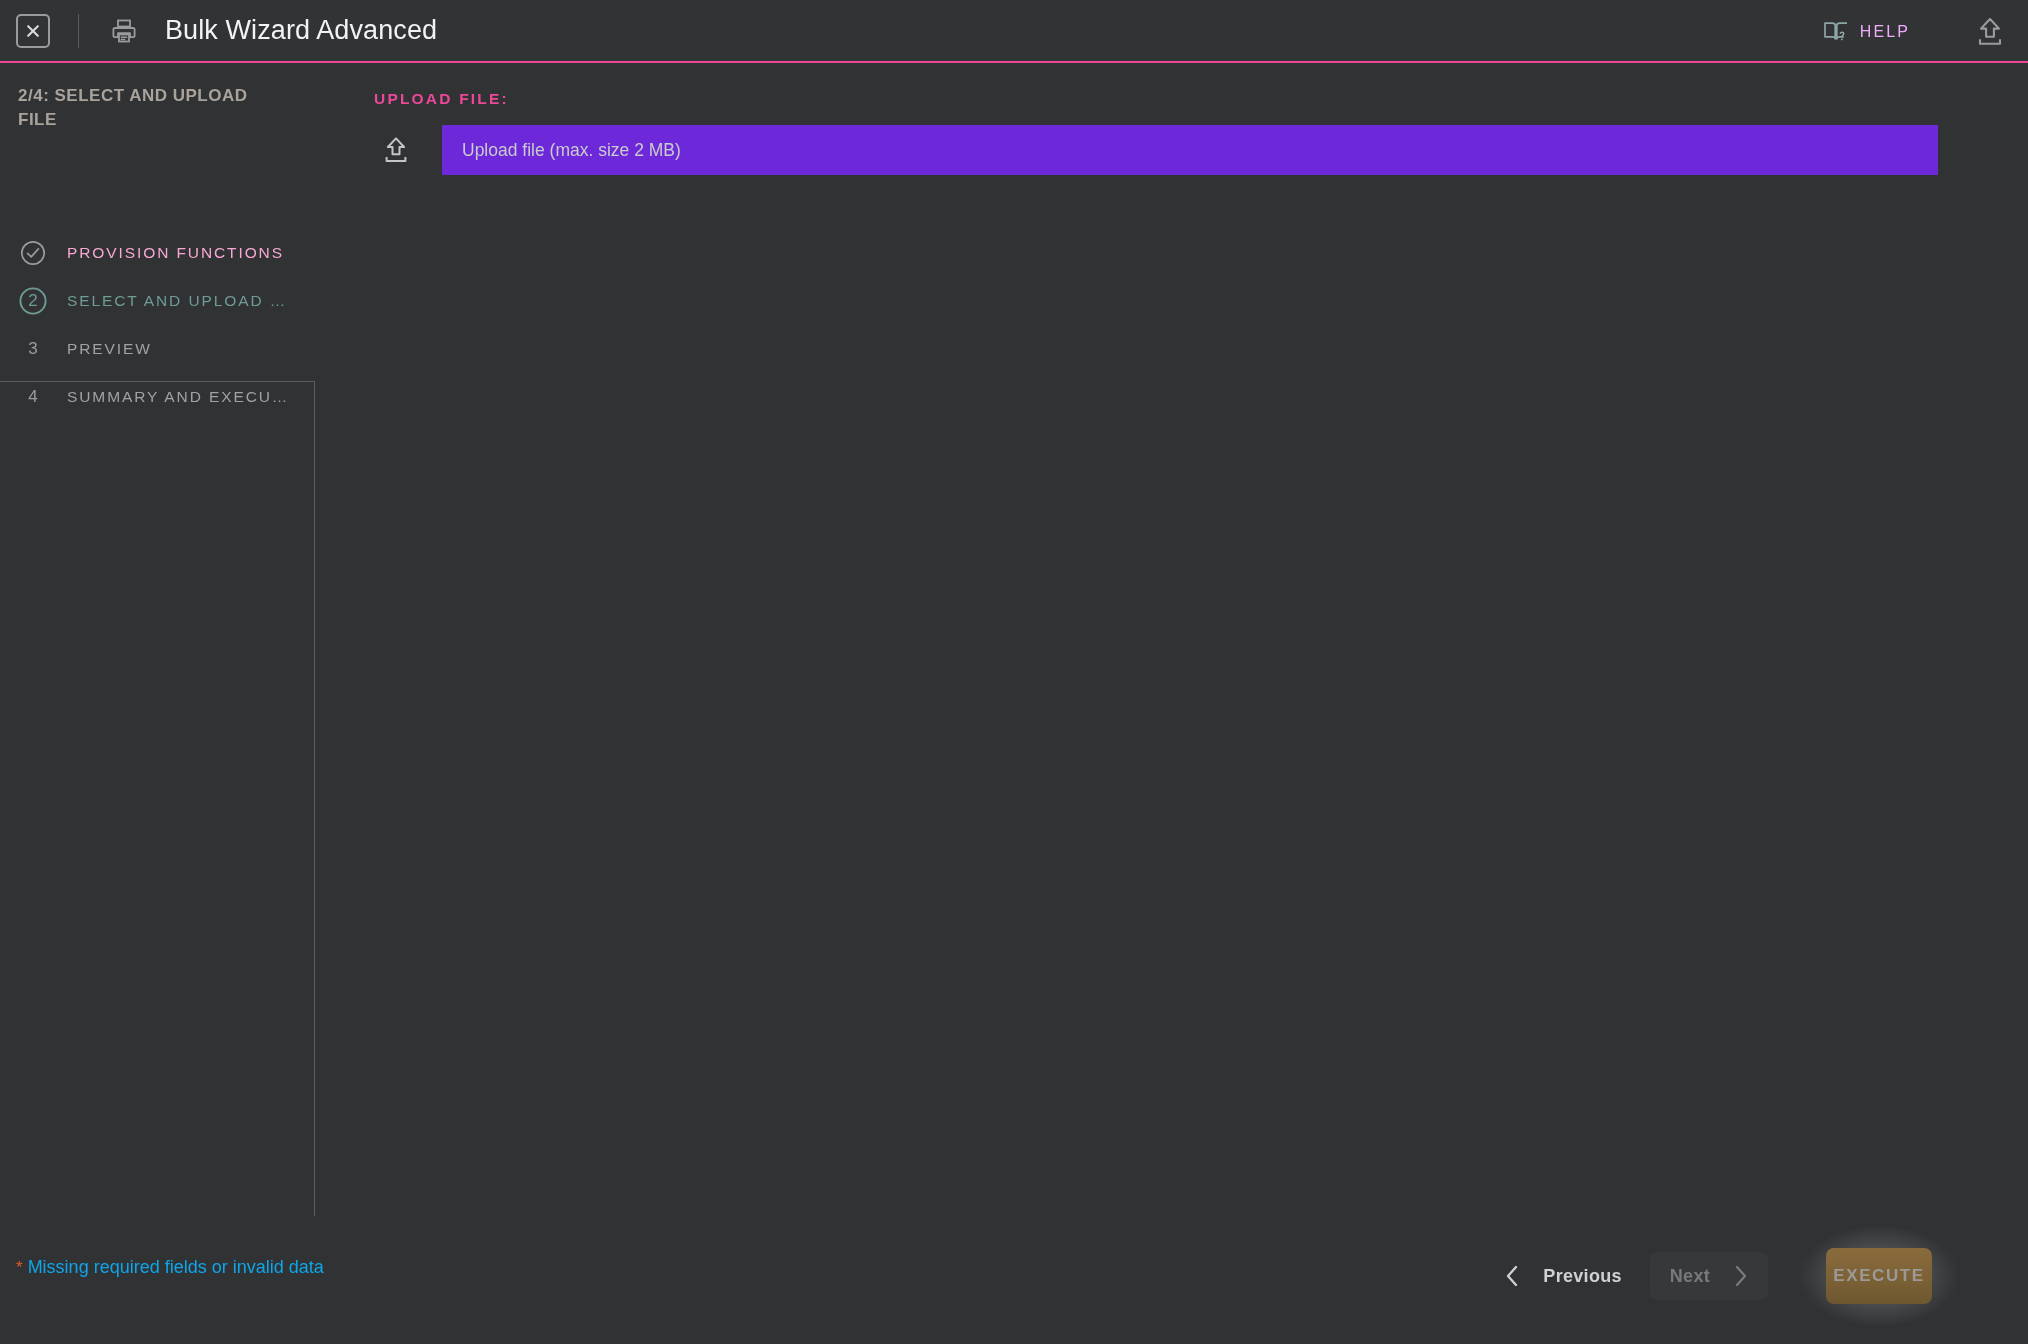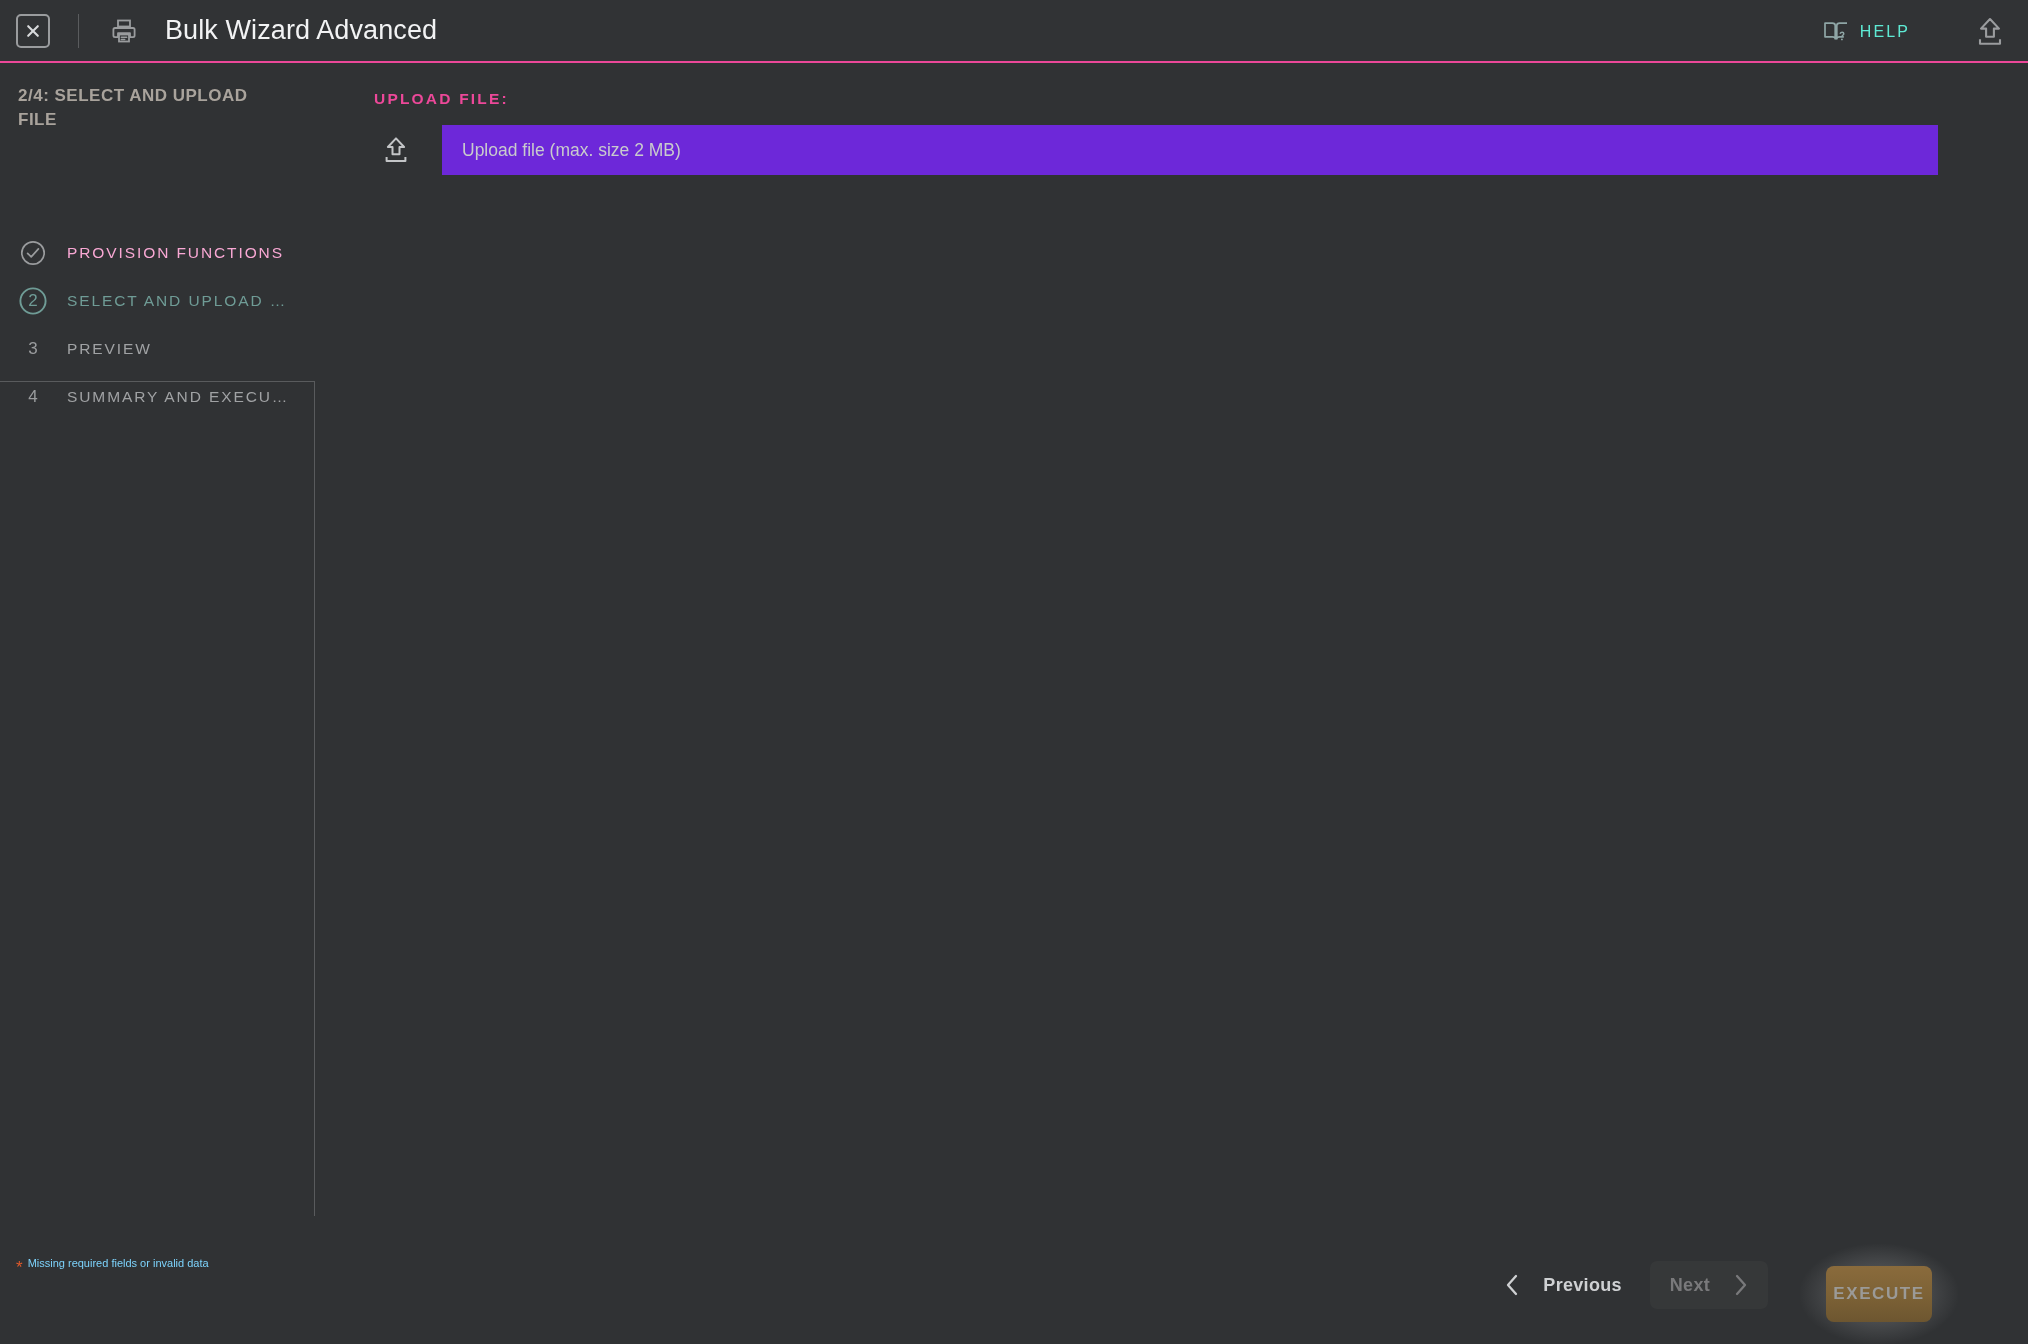--- a/index.html
+++ b/index.html
@@ -85,21 +85,21 @@
     display: flex;
     align-items: center;
     gap: 11px;
     cursor: pointer;
     margin-right: 58px;
   }
 
   .help-label {
     font-size: 16px;
     letter-spacing: 2.1px;
-    color: #5eead4;
+    color: #f0abfc;
     font-weight: 500;
   }
 
   .export-btn {
     margin-right: 16px;
     width: 44px; height: 44px;
     display: flex;
     align-items: center;
     justify-content: center;
     cursor: pointer;
@@ -262,22 +262,22 @@
     align-items: flex-start;
     gap: 5px;
   }
   .req-star {
     color: #e05a2b;
     font-size: 17px;
     line-height: 17px;
     margin-top: 2px;
   }
   .footer-msg-text {
-    font-size: 11px;
-    color: #7dd3fc;
+    font-size: 18px;
+    color: #0ea5e9;
     white-space: nowrap;
   }
 
   .footer-actions {
     position: absolute;
     right: 96px; top: 32px;
     display: flex;
     align-items: center;
     gap: 0;
   }
@@ -300,21 +300,20 @@
     margin-left: 8px;
     text-align: right;
   }
 
   .execute-wrap {
     margin-left: 58px;
     position: relative;
     display: flex;
     align-items: center;
     justify-content: center;
-    margin-top: 18px;
   }
   .execute-glow {
     position: absolute;
     left: -26px; top: -22px;
     width: 158px; height: 100px;
     border-radius: 26px;
     background: radial-gradient(ellipse at center, rgba(235,236,238,0.30) 0%, rgba(235,236,238,0.10) 48%, rgba(235,236,238,0) 72%);
     pointer-events: none;
   }
   .execute-btn {

